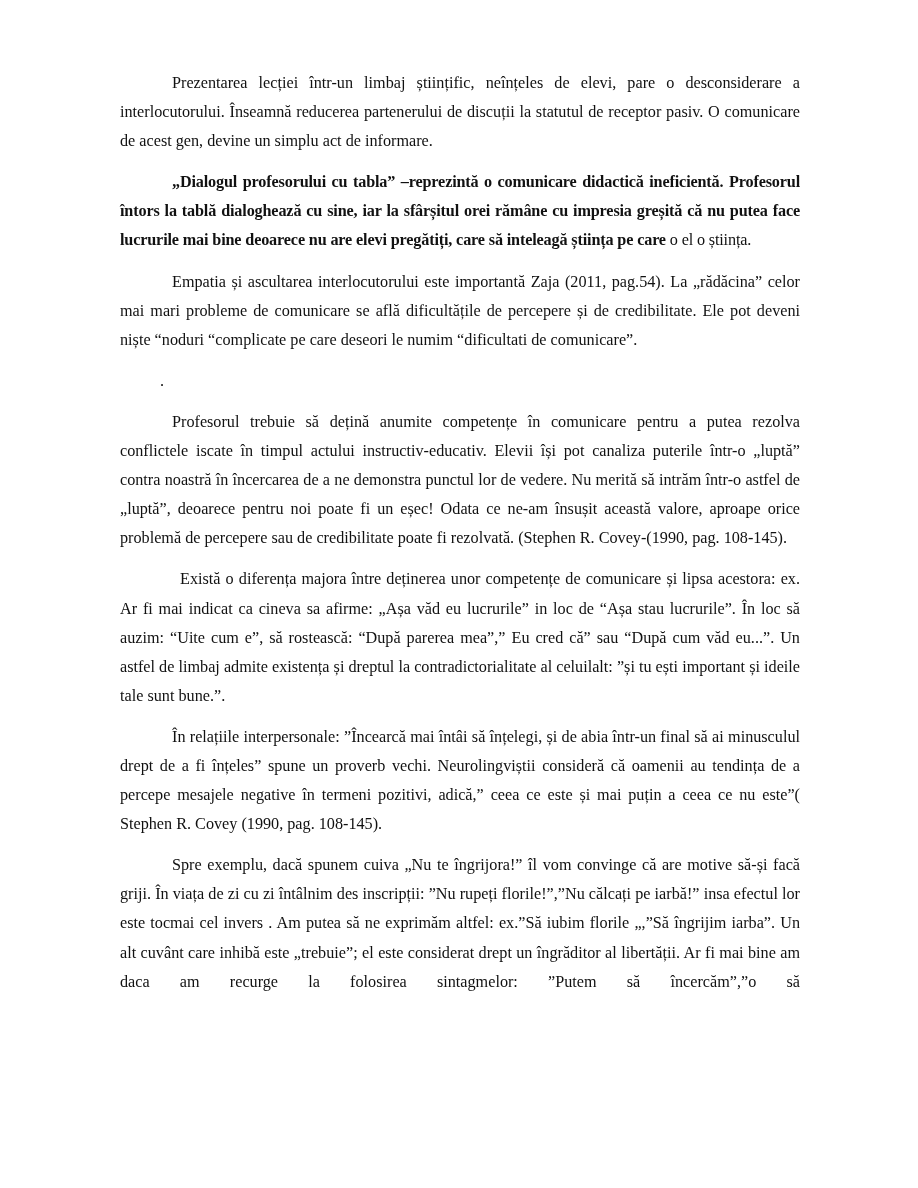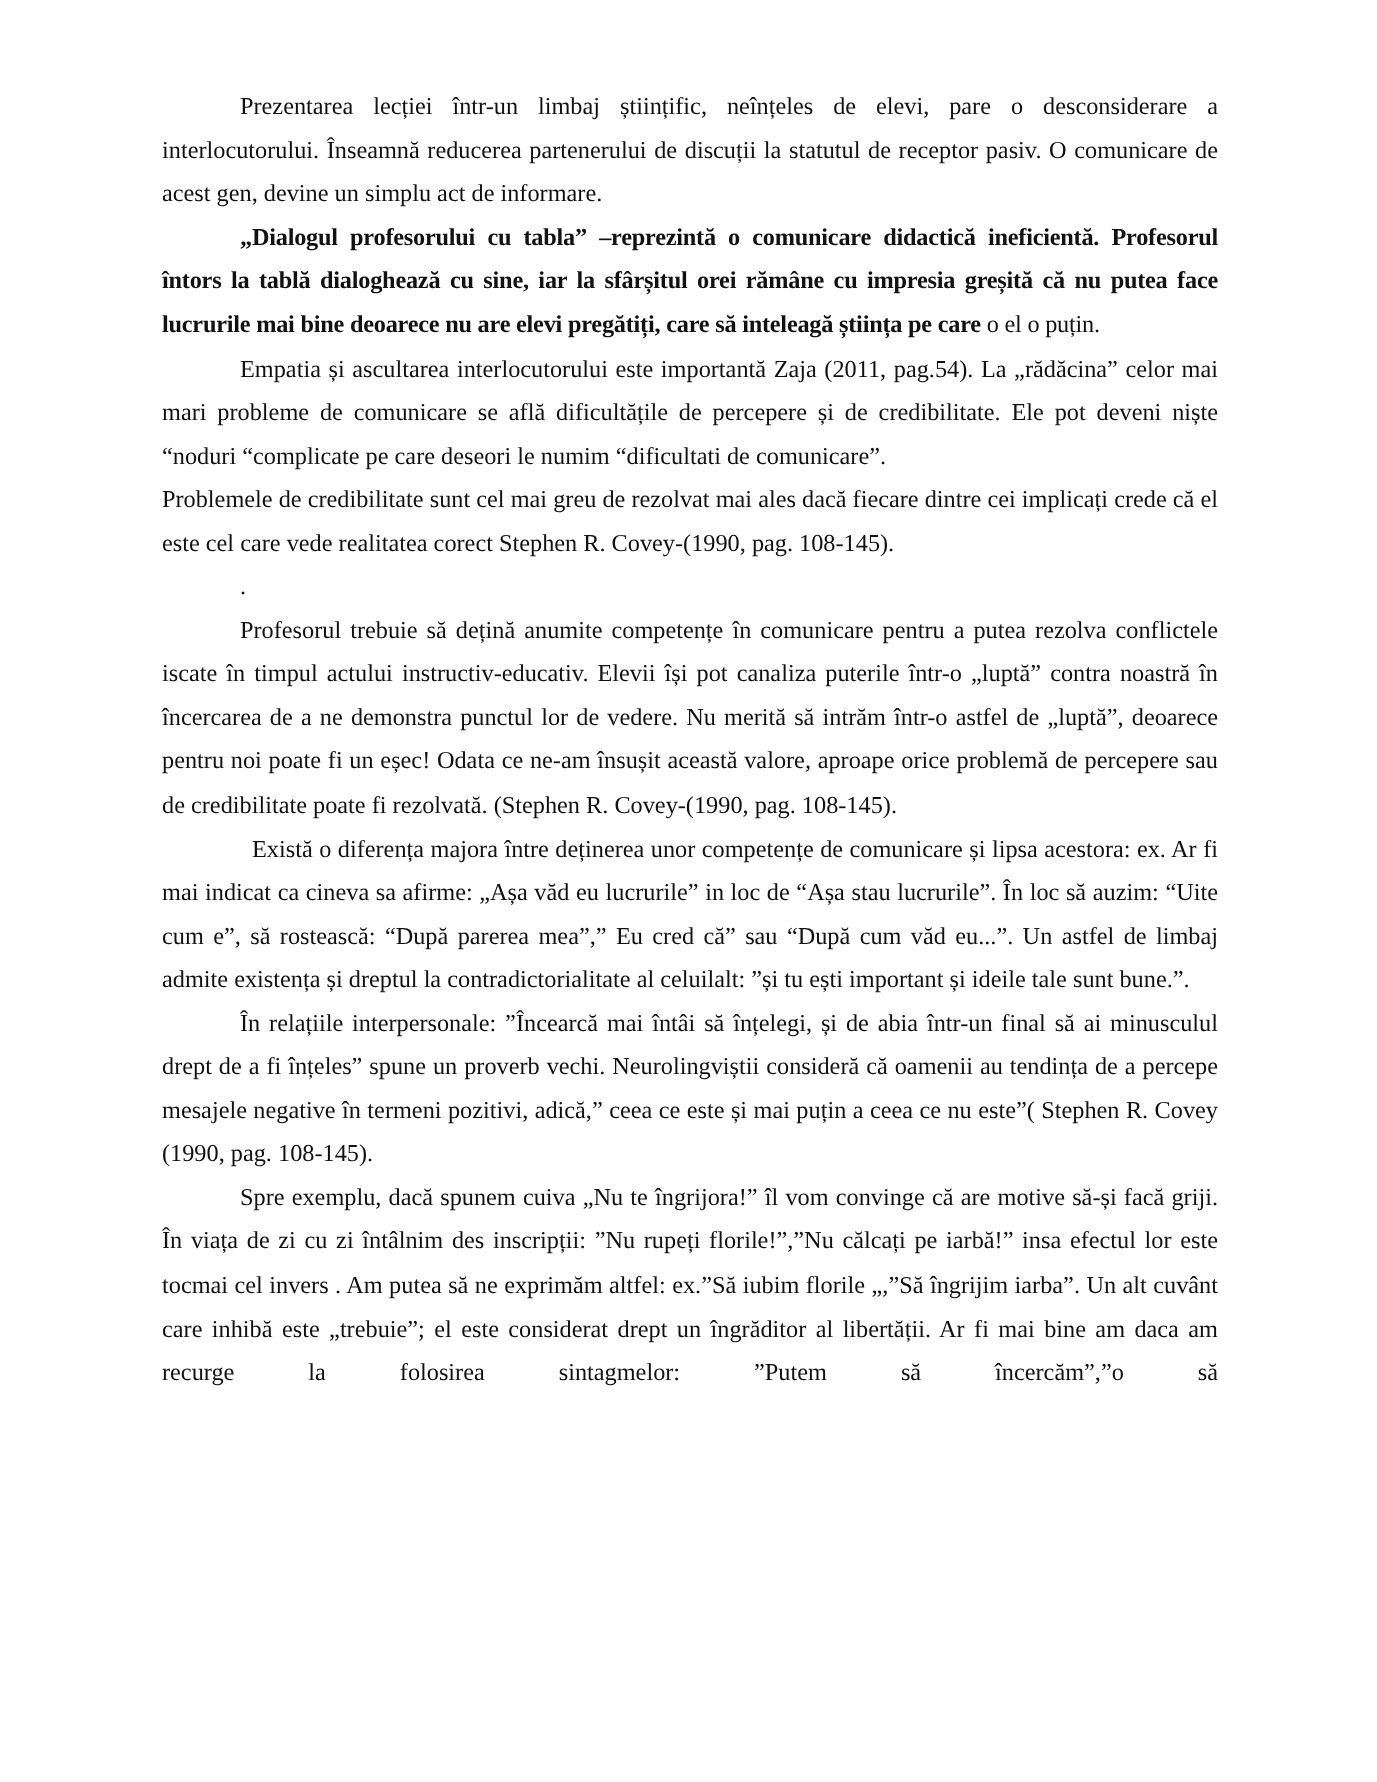--- a/index.html
+++ b/index.html
@@ -3,39 +3,38 @@
 <meta charset="utf-8">
 <style>
   html, body { margin: 0; padding: 0; background: #ffffff; }
   body { width: 918px; height: 1188px; overflow: hidden; position: relative; }
   .page {
     position: absolute; left: 108px; top: 57px; width: 704px;
     font-family: "Liberation Serif", "DejaVu Serif", serif;
     font-size: 16.2px; line-height: 29.1px; color: #111;
     text-align: justify;
   }
-  .p { margin: 0; text-indent: 52px; }
+  .p { margin: 12px; text-indent: 52px; }
   .p.noindent { text-indent: 0; }
   .p.bold-block { font-weight: bold; letter-spacing: -0.15px; }
   .dot { margin: 0; text-indent: 52px; height: 29.1px; }
   b { font-weight: normal; }
   .p7-lead { text-indent: 60px; }
 </style>
 </head>
 <body>
 
 <div class="page">
 
   <p class="p">Prezentarea lecției într-un limbaj științific, neînțeles de elevi, pare o desconsiderare a interlocutorului. Înseamnă reducerea partenerului de discuții la statutul de receptor pasiv. O comunicare de acest gen, devine un simplu act de informare.</p>
 
-  <p class="p bold-block"><span>„Dialogul profesorului cu tabla” –reprezintă o comunicare didactică ineficientă. Profesorul întors la tablă dialoghează cu sine, iar la sfârșitul orei rămâne cu impresia greșită că nu putea face lucrurile mai bine deoarece nu are elevi pregătiți, care să inteleagă știința pe care</span><span style="font-weight:normal"> o el o puțin.</span></p>
+  <p class="p bold-block"><span>„Dialogul profesorului cu tabla” –reprezintă o comunicare didactică ineficientă. Profesorul întors la tablă dialoghează cu sine, iar la sfârșitul orei rămâne cu impresia greșită că nu putea face lucrurile mai bine deoarece nu are elevi pregătiți, care să inteleagă știința pe care</span><span style="font-weight:normal"> o el o știința.</span></p>
 
   <p class="p" style="text-align-last:left;">Empatia și ascultarea interlocutorului este importantă Zaja (2011, pag.54). La „rădăcina” celor mai mari probleme de comunicare se află dificultățile de percepere și de credibilitate. Ele pot deveni niște “noduri “complicate pe care deseori le numim “dificultati de comunicare”.</p>
 
-  <p class="p noindent">Problemele de credibilitate sunt cel mai greu de rezolvat mai ales dacă fiecare dintre cei implicați crede că el este cel care vede realitatea corect Stephen R. Covey-(1990, pag. 108-145).</p>
 
   <p class="dot">.</p>
 
   <p class="p"><span>Profesorul trebuie să dețină anumite competențe în comunicare pentru a putea rezolva conflictele iscate în timpul actului instructiv-educativ. Elevii își pot canaliza puterile într-o „luptă” contra noastră în încercarea de a ne demonstra punctul lor de vedere. Nu merită să intrăm într-o astfel de „luptă”, deoarece pentru noi </span><b>poate fi</b><span> un eșec</span><b>!</b><span> Odata ce ne-am însușit această valore, aproape orice problemă de percepere sau de credibilitate poate fi rezolvată. (Stephen R. Covey-(1990, pag. 108-145).</span></p>
 
   <p class="p p7-lead"><span>Există  o diferența majora  între deținerea unor competențe de comunicare  și lipsa acestora: ex. Ar fi mai indicat ca cineva sa afirme: </span><b>„A</b><span>șa văd eu lucrurile” in loc de </span><b>“A</b><span>șa stau lucrurile”. În loc să auzim: </span><b>“U</b><span>ite cum e”, să rostească: </span><b>“D</b><span>upă parerea mea”,” </span><b>E</b><span>u cred că” sau </span><b>“D</b><span>upă cum văd eu...”. Un astfel de limbaj admite existența și dreptul la contradictorialitate al celuilalt: ”și tu ești important și ideile tale sunt bune.”.</span></p>
 
   <p class="p"><span>În  relațiile interpersonale: ”</span><b>Î</b><span>ncearcă mai întâi să înțelegi, și de abia într-un final să ai minusculul drept de a fi înțeles” spune un proverb vechi. Neurolingviștii consideră că  oamenii au tendința de a percepe  mesajele negative în termeni pozitivi, adică,” </span><b>ceea ce este  și mai puțin  a ceea ce nu este</b><span>”( Stephen R. Covey (1990, pag. 108-145).</span></p>
 
   <p class="p" style="text-align-last:justify;">Spre exemplu, dacă spunem cuiva „Nu te îngrijora!” îl vom convinge că are motive să-și facă griji.  În viața de zi cu zi întâlnim des inscripții: ”Nu rupeți florile!”,”Nu călcați pe iarbă!” insa efectul lor este tocmai cel invers . Am putea  să  ne exprimăm altfel: ex.”Să iubim florile „,”Să îngrijim iarba”. Un alt cuvânt care  inhibă este „trebuie”; el este considerat drept un îngrăditor al libertății. Ar fi mai bine am daca am recurge la folosirea  sintagmelor: ”Putem să încercăm”,”o să</p>

